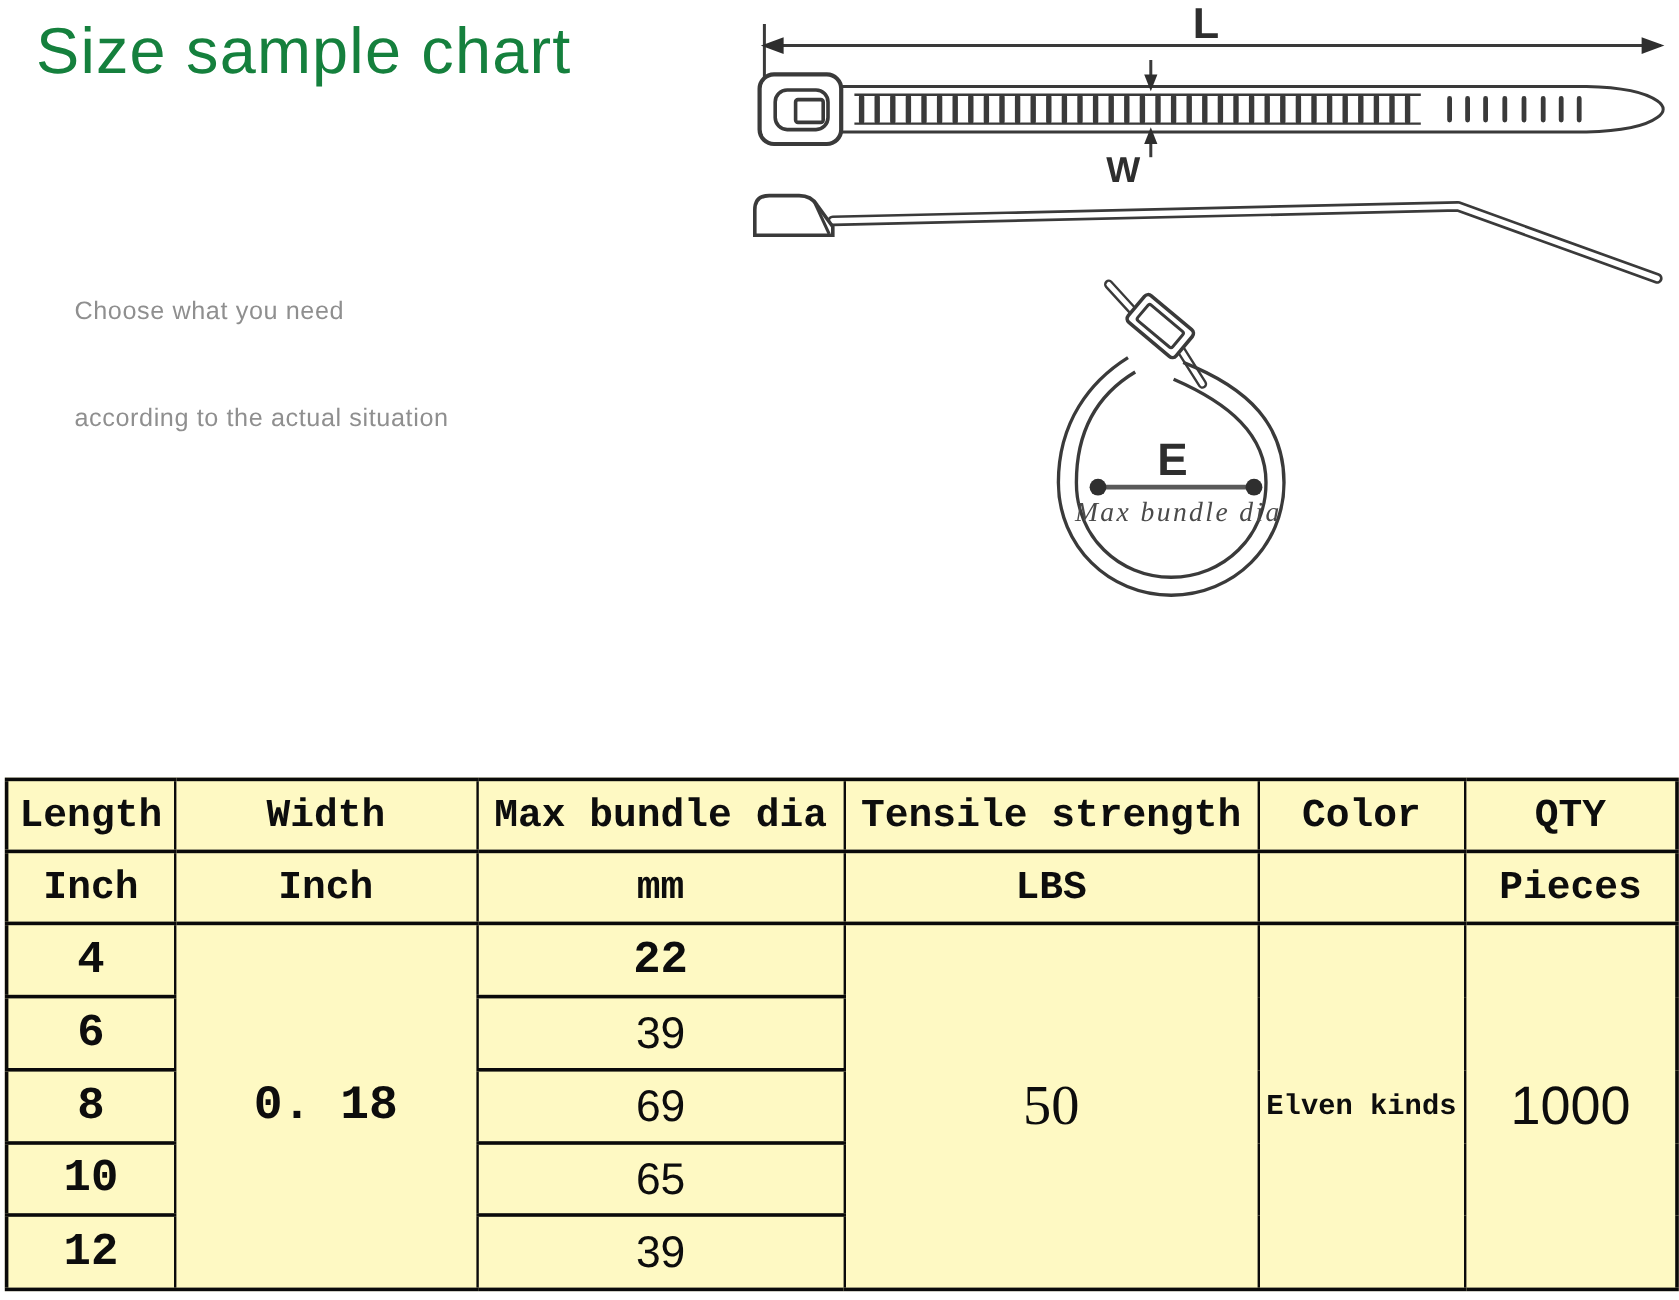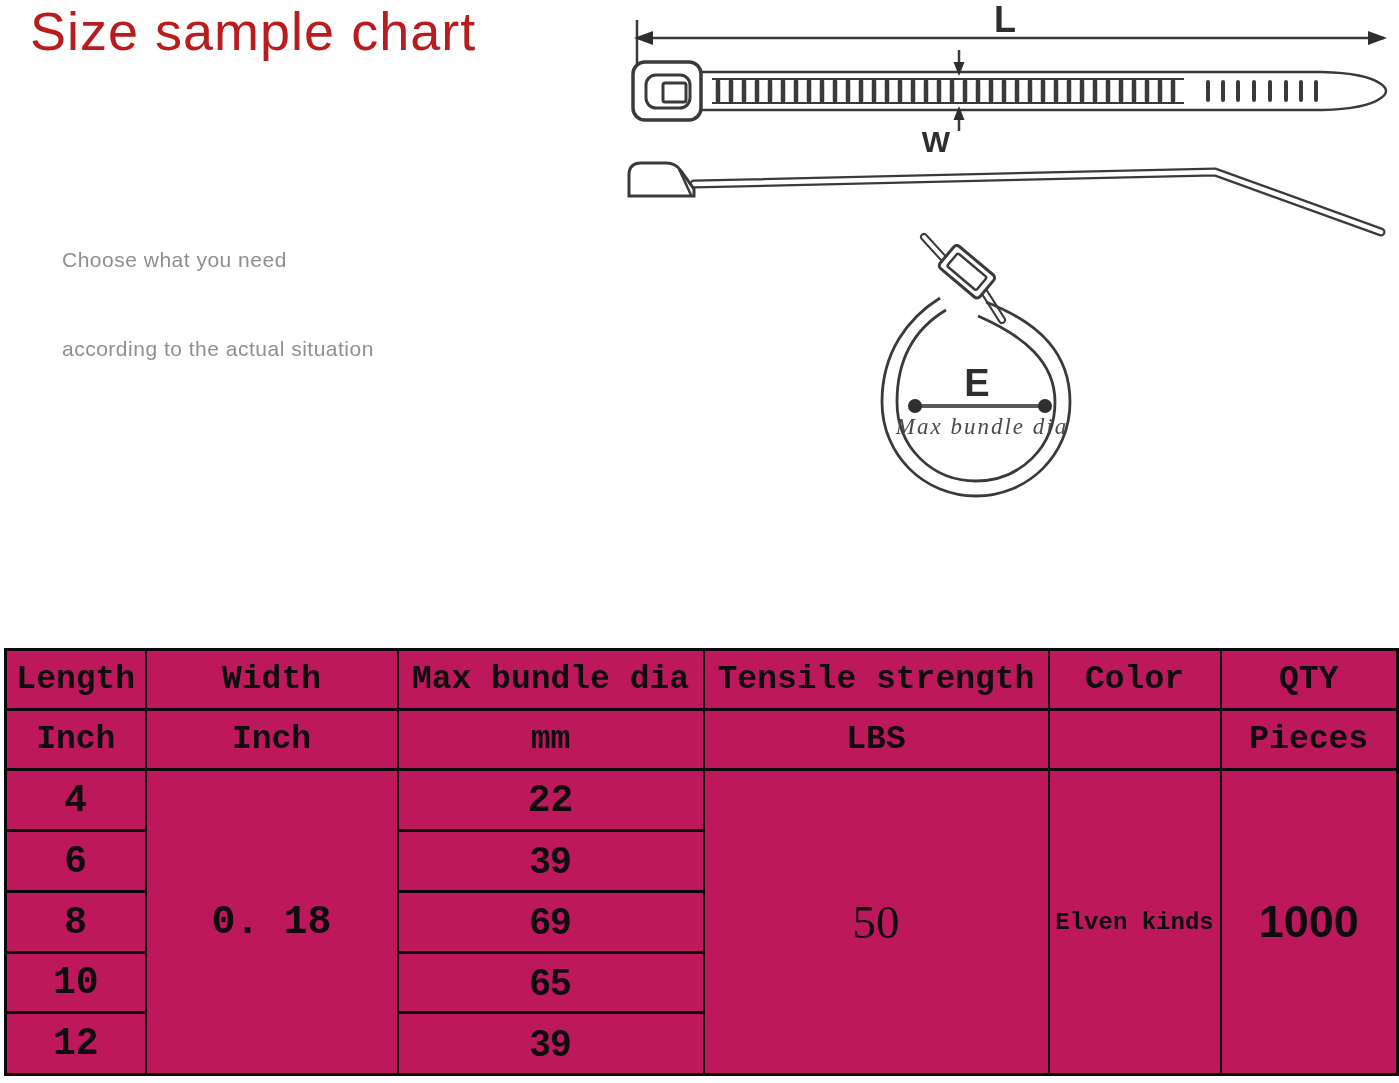--- a/index.html
+++ b/index.html
@@ -2,44 +2,44 @@
 <html><head>
 <meta charset="utf-8">
 <style>
   html,body{margin:0;padding:0;}
   body{
     width:1399px;height:1083px;position:relative;overflow:hidden;
     background:#ffffff;font-family:"Liberation Sans","DejaVu Sans",sans-serif;
   }
   .abs{position:absolute;}
   .title{
-    left:30px;top:0px;font-size:54px;color:#b91c1c;letter-spacing:1px;
+    left:30px;top:12px;font-size:54px;color:#15803d;letter-spacing:1px;
     font-family:"Liberation Sans",sans-serif;
   }
   .note{color:#8f8f8f;font-size:21px;letter-spacing:0.5px;}
   .note1{left:62px;top:248px;}
   .note2{left:62px;top:337px;}
 
   
   table.size-table{
     position:absolute;left:4px;top:648px;width:1392px;height:425px;
-    border-collapse:collapse;table-layout:fixed;background:#be185d;
+    border-collapse:collapse;table-layout:fixed;background:#fef9c3;
   }
   table.size-table td{
     border-style:solid;border-color:#0a0a0a;border-width:3px 2px;
     text-align:center;vertical-align:middle;padding:0;color:#0d0d0d;
     overflow:hidden;white-space:nowrap;
   }
   table.size-table{border:3px solid #0a0a0a;}
   .f-mono{font-family:"Liberation Mono","DejaVu Sans Mono",monospace;font-weight:bold;}
-  .f-sans{font-family:"Liberation Sans","DejaVu Sans",sans-serif;font-weight:bold;}
+  .f-sans{font-family:"Liberation Sans","DejaVu Sans",sans-serif;}
   .f-serif{font-family:"Liberation Serif","DejaVu Serif",serif;}
   .hdr{font-size:33px;}
   .num-mono{font-size:38px;}
-  .num-sans{font-size:37px;font-weight:bold;}
+  .num-sans{font-size:37px;font-weight:normal;}
   .width-val{font-size:40px;}
   .tensile-val{font-size:47px;}
   .color-val{font-size:24px;}
   .qty-val{font-size:45px;}
 
   
   svg.diagram{position:absolute;left:0;top:0;}
   .ln{stroke:#3a3a3a;fill:none;}
   .fillwhite{fill:#ffffff;stroke:#3a3a3a;}
   .dimtxt{font-family:"Liberation Sans",sans-serif;font-weight:bold;fill:#2e2e2e;}

